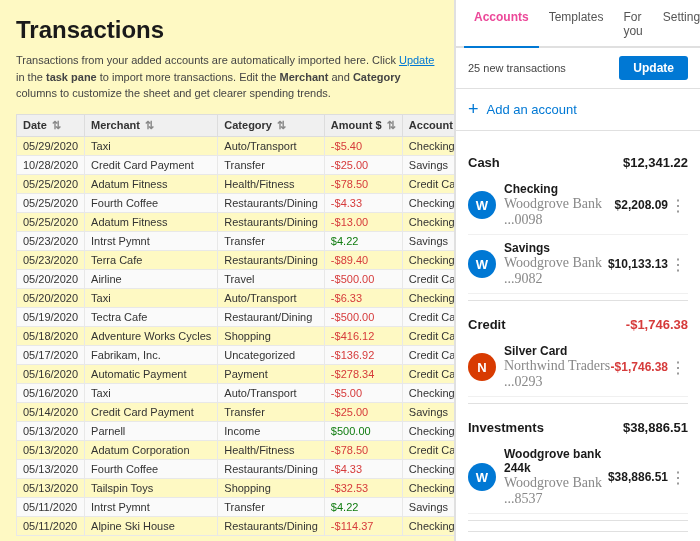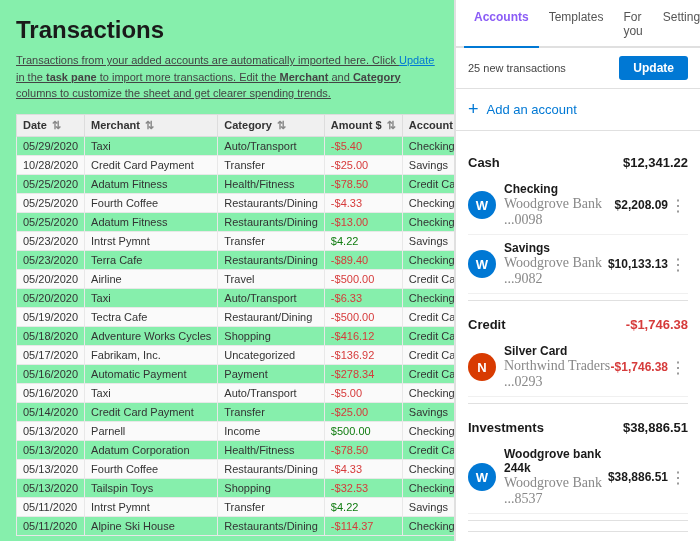--- a/index.html
+++ b/index.html
@@ -1,37 +1,36 @@
 <!DOCTYPE html>
 <html><head>
   <meta charset="utf-8">
   <style>
     * { box-sizing: border-box; margin: 0; padding: 0; }
     body { font-family: 'Segoe UI', Arial, sans-serif; font-size: 12px; background: #f5f5f5; display: flex; height: 541px; overflow: hidden; }
 
     
     .left-panel {
       width: 483px;
-      background: #86efac;
+      background: #fef9c3;
       padding: 16px;
       overflow-y: auto;
       border-right: 1px solid #e0e0e0;
     }
     .left-panel h1 {
       font-size: 24px;
       font-weight: 600;
       color: #1a1a1a;
       margin-bottom: 8px;
     }
     .left-panel .desc {
       font-size: 11px;
       color: #444;
       line-height: 1.5;
       margin-bottom: 12px;
-      text-decoration: underline;
     }
     .left-panel .desc b { font-weight: 700; }
     .left-panel .desc span.link { color: #0078d4; text-decoration: underline; }
 
     
     table {
       width: 100%;
       border-collapse: collapse;
       font-size: 11px;
     }
@@ -73,21 +72,21 @@
     }
     .tab {
       padding: 10px 10px 8px;
       font-size: 12px;
       color: #555;
       cursor: pointer;
       border-bottom: 2px solid transparent;
       margin-bottom: -2px;
     }
     .tab.active {
-      color: #8b5cf6;
+      color: #ec4899;
       border-bottom: 2px solid #0078d4;
       font-weight: 600;
     }
 
     
     .update-bar {
       display: flex;
       align-items: center;
       justify-content: space-between;
       padding: 8px 12px;

